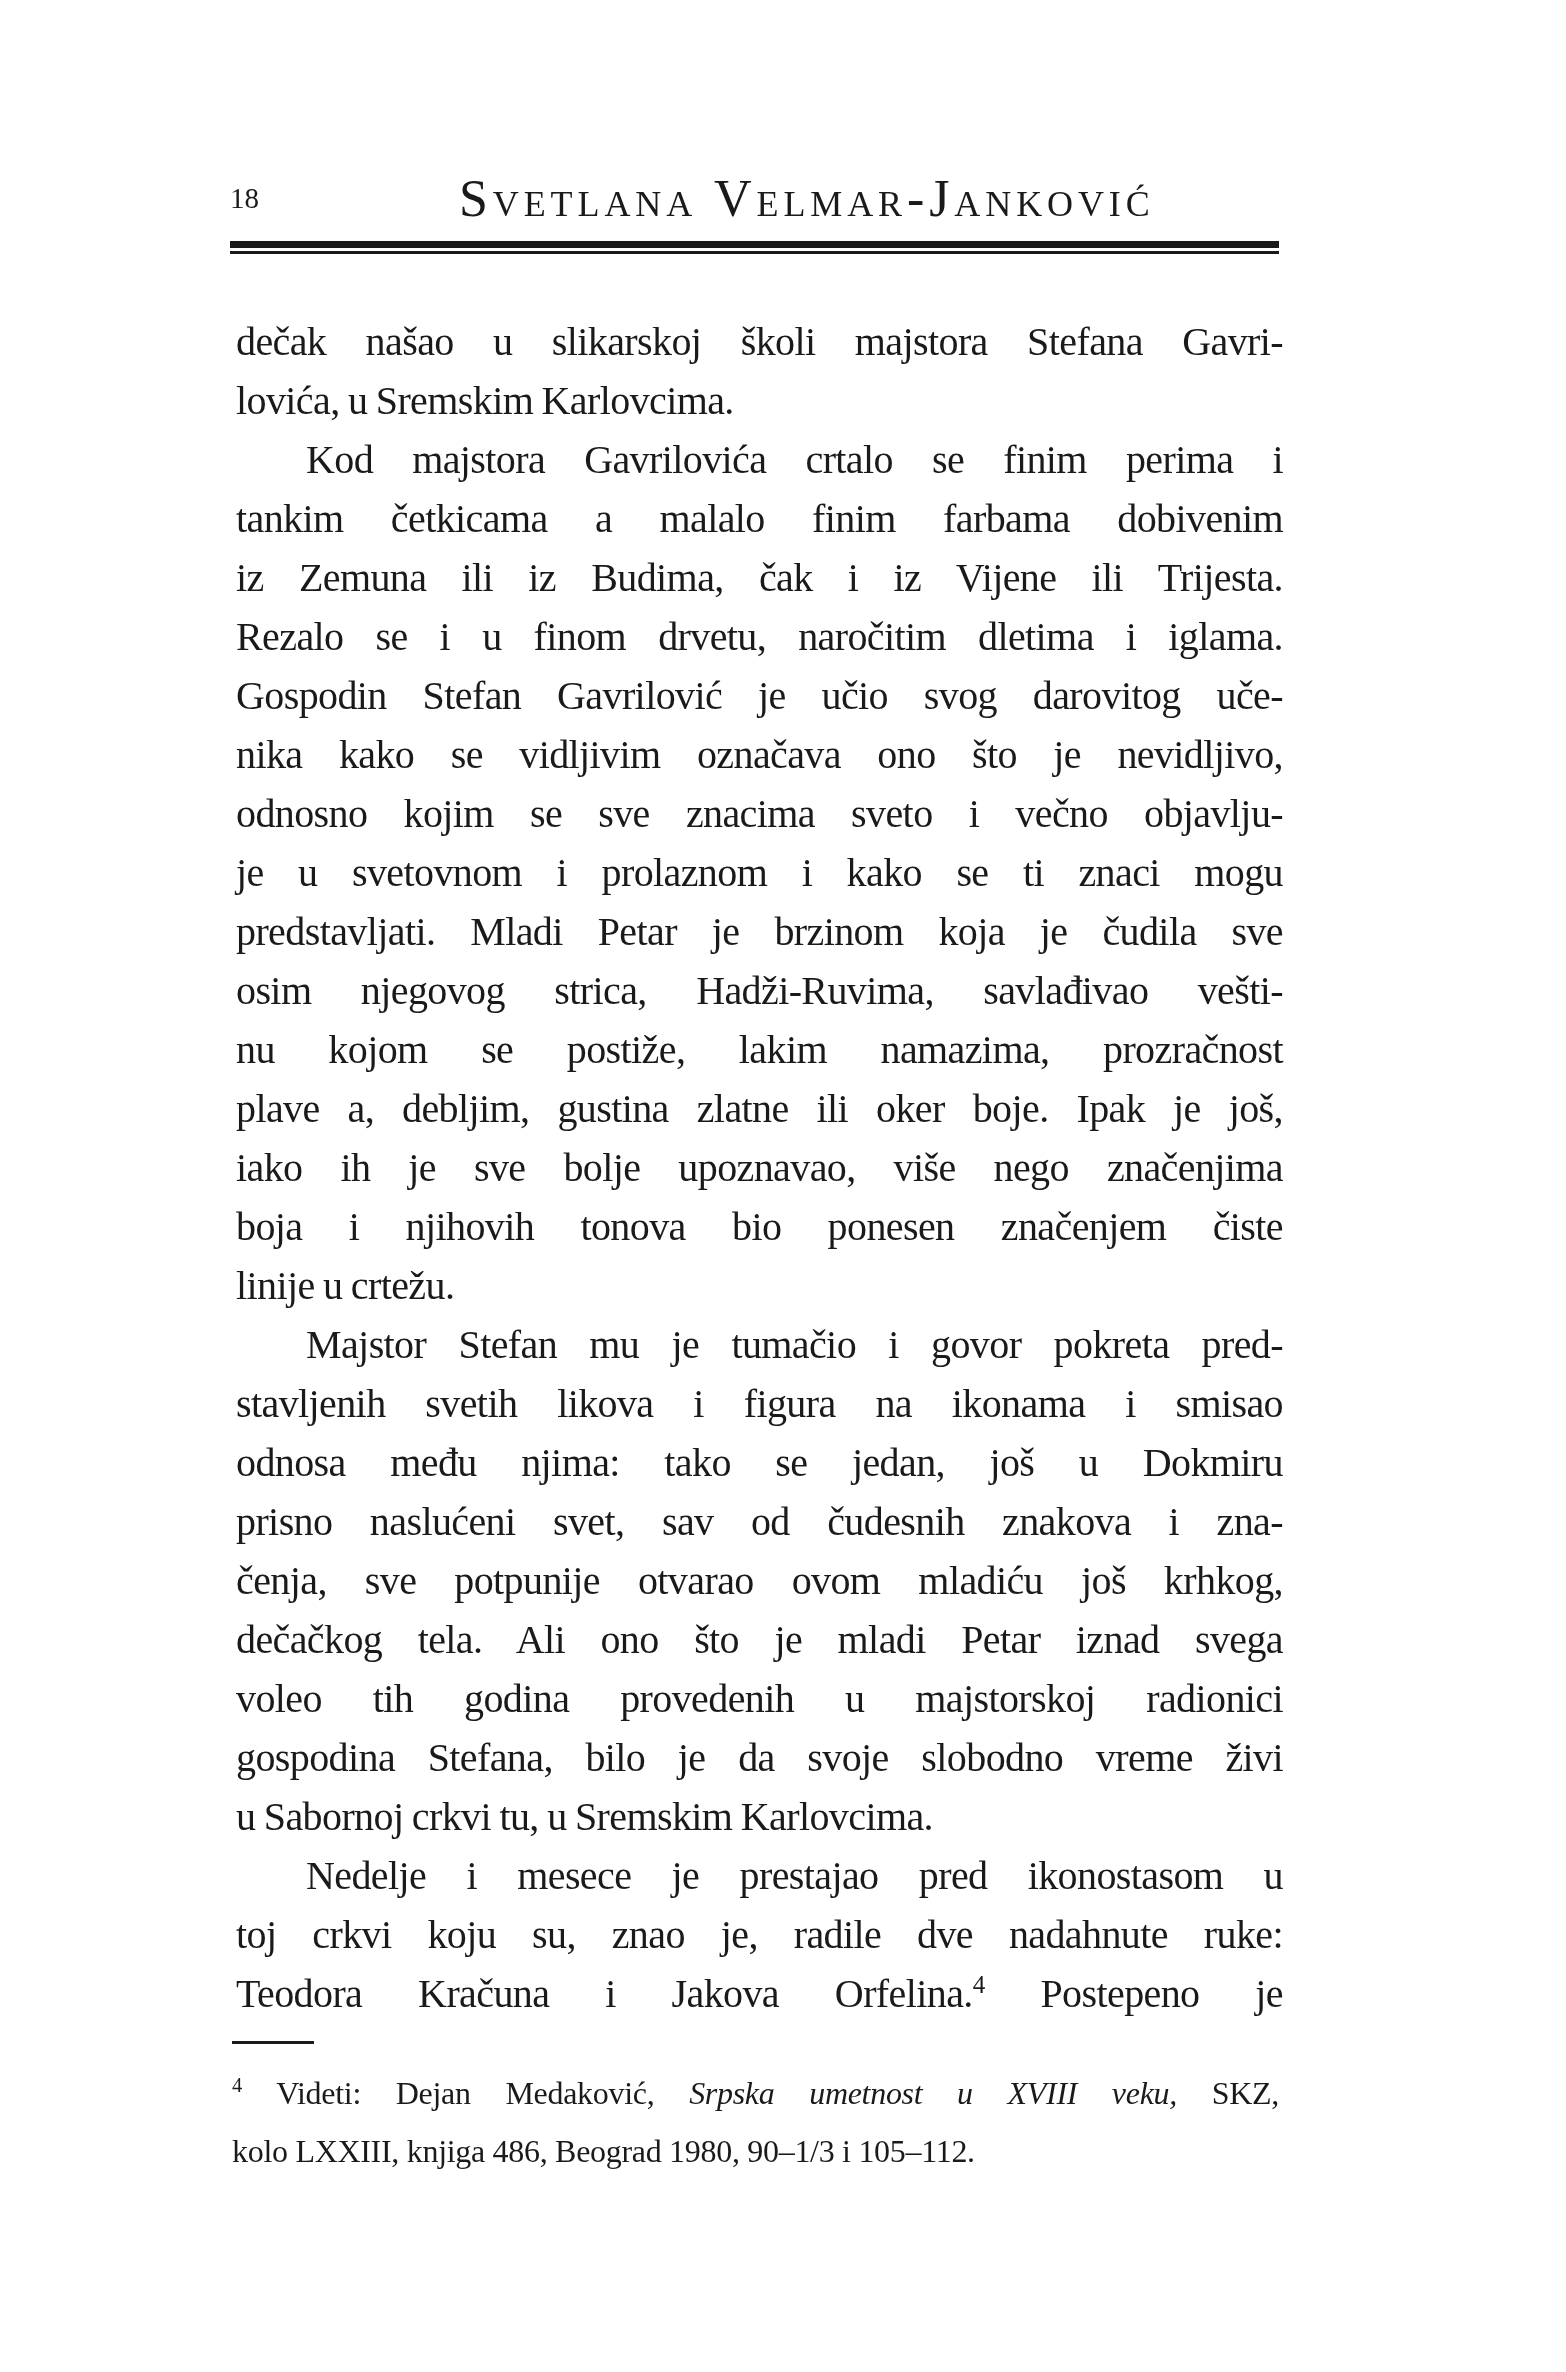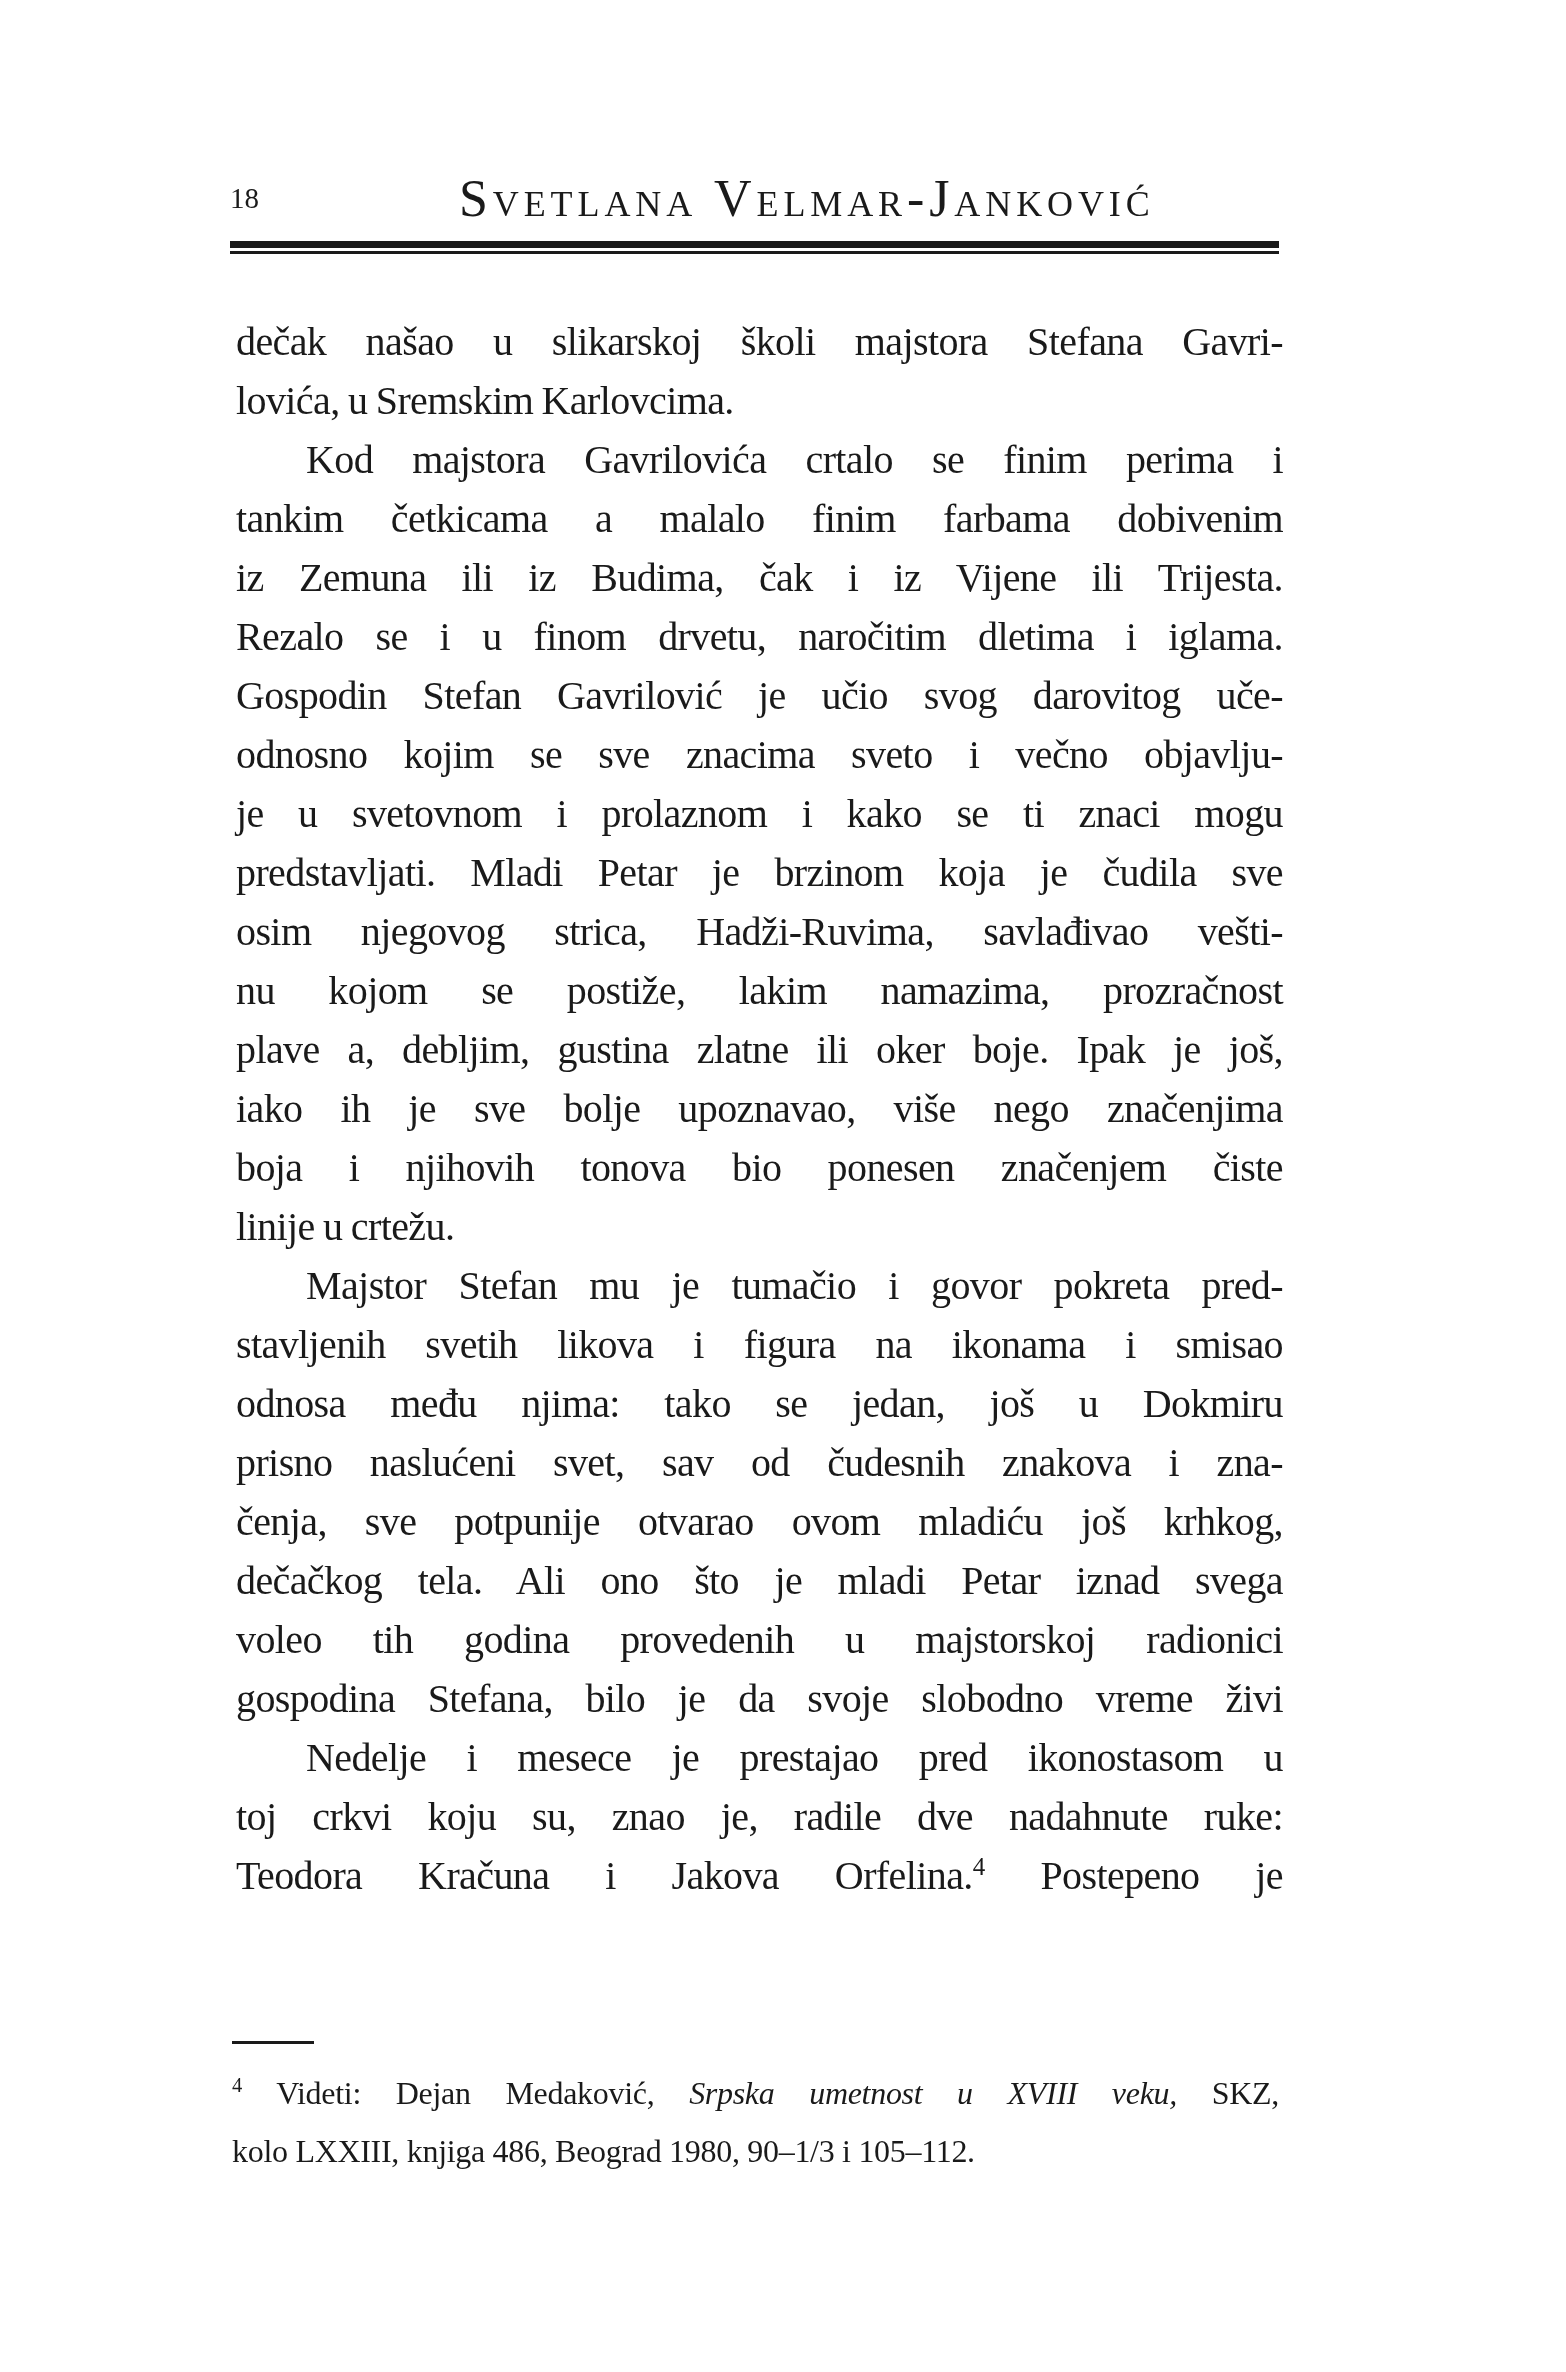--- a/index.html
+++ b/index.html
@@ -39,40 +39,42 @@
     <span class="line">dečak našao u slikarskoj školi majstora Stefana Gavri-</span>
     <span class="line last">lovića, u Sremskim Karlovcima.</span>
   </div>
 
   <div>
     <span class="line indent">Kod majstora Gavrilovića crtalo se finim perima i</span>
     <span class="line">tankim četkicama a malalo finim farbama dobivenim</span>
     <span class="line">iz Zemuna ili iz Budima, čak i iz Vijene ili Trijesta.</span>
     <span class="line">Rezalo se i u finom drvetu, naročitim dletima i iglama.</span>
     <span class="line">Gospodin Stefan Gavrilović je učio svog darovitog uče-</span>
+    <span class="line">nika kako se vidljivim označava ono što je nevidljivo,</span>
     <span class="line">odnosno kojim se sve znacima sveto i večno objavlju-</span>
     <span class="line">je u svetovnom i prolaznom i kako se ti znaci mogu</span>
     <span class="line">predstavljati. Mladi Petar je brzinom koja je čudila sve</span>
     <span class="line">osim njegovog strica, Hadži-Ruvima, savlađivao vešti-</span>
     <span class="line">nu kojom se postiže, lakim namazima, prozračnost</span>
     <span class="line">plave a, debljim, gustina zlatne ili oker boje. Ipak je još,</span>
     <span class="line">iako ih je sve bolje upoznavao, više nego značenjima</span>
     <span class="line">boja i njihovih tonova bio ponesen značenjem čiste</span>
     <span class="line last">linije u crtežu.</span>
   </div>
 
   <div>
     <span class="line indent">Majstor Stefan mu je tumačio i govor pokreta pred-</span>
     <span class="line">stavljenih svetih likova i figura na ikonama i smisao</span>
     <span class="line">odnosa među njima: tako se jedan, još u Dokmiru</span>
     <span class="line">prisno naslućeni svet, sav od čudesnih znakova i zna-</span>
     <span class="line">čenja, sve potpunije otvarao ovom mladiću još krhkog,</span>
     <span class="line">dečačkog tela. Ali ono što je mladi Petar iznad svega</span>
     <span class="line">voleo tih godina provedenih u majstorskoj radionici</span>
     <span class="line">gospodina Stefana, bilo je da svoje slobodno vreme živi</span>
+    <span class="line last">u Sabornoj crkvi tu, u Sremskim Karlovcima.</span>
   </div>
 
   <div>
     <span class="line indent">Nedelje i mesece je prestajao pred ikonostasom u</span>
     <span class="line">toj crkvi koju su, znao je, radile dve nadahnute ruke:</span>
     <span class="line"><span>Teodora Kračuna i Jakova Orfelina.</span><sup class="fn">4</sup> <span>Postepeno je</span></span>
   </div>
 </div>
 
 <div class="fn-rule"></div>

